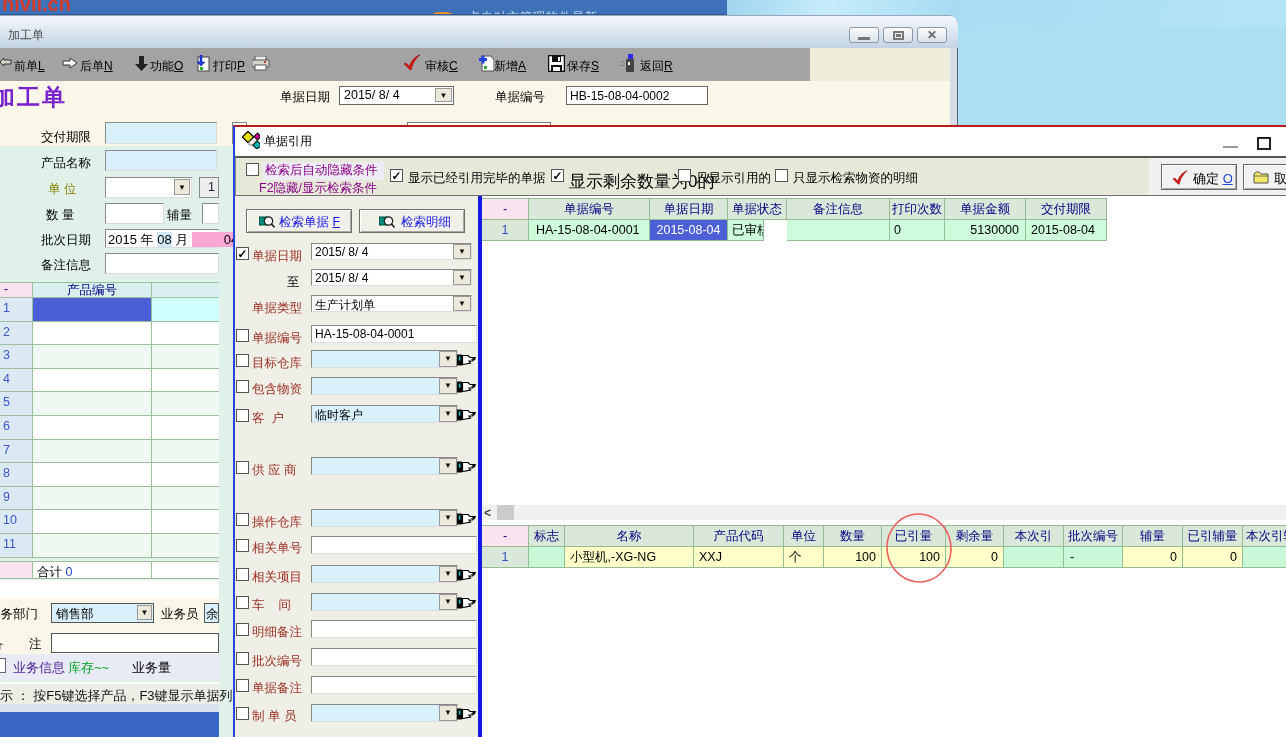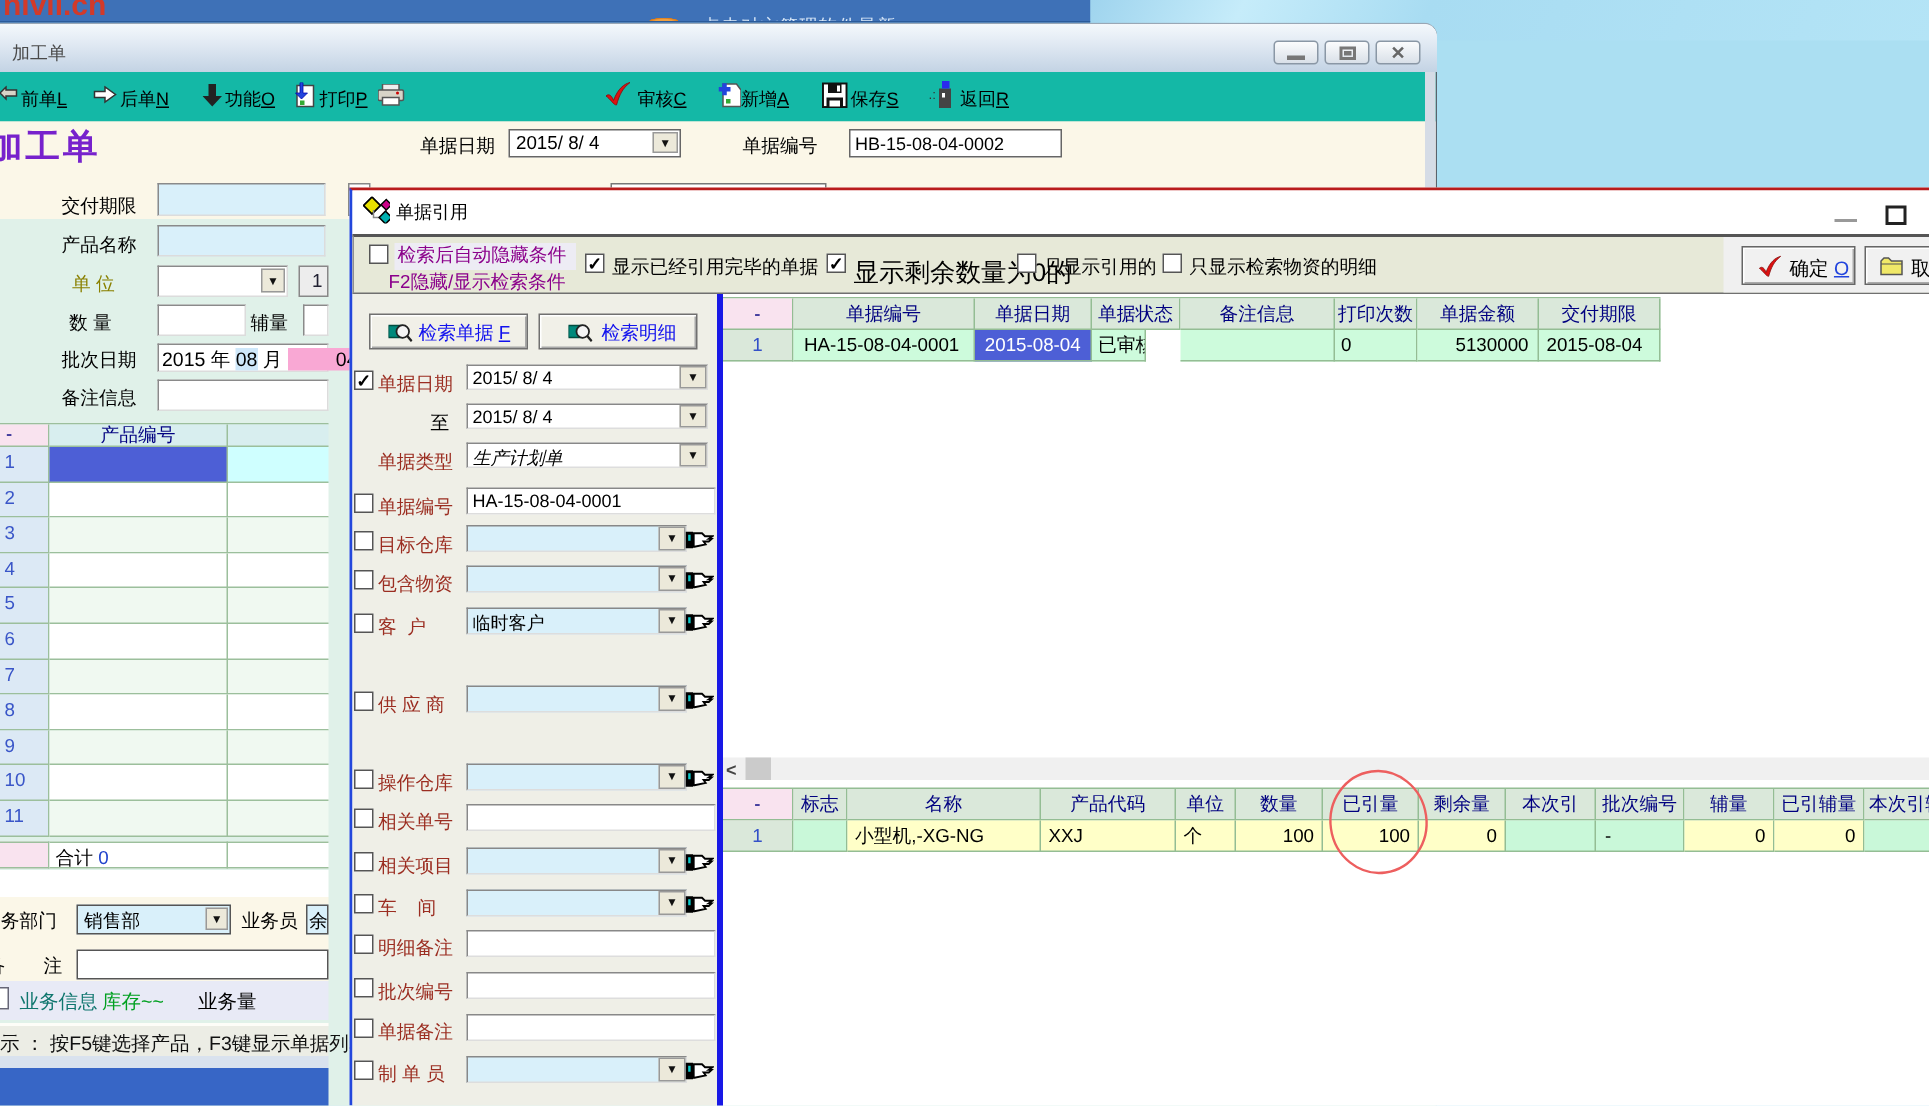--- a/index.html
+++ b/index.html
@@ -41,21 +41,21 @@
     <div class="capbtn" style="left:849px;top:11px;">
         <span class="ab" style="left:8px;top:9px;width:12px;height:3px;background:#777;"></span>
       </div>
     <div class="capbtn" style="left:883px;top:11px;">
         <span class="ab" style="left:9px;top:3px;width:11px;height:9px;border:2px solid #777;"></span>
         <span class="ab" style="left:12px;top:6px;width:5px;height:3px;background:#777;"></span>
       </div>
     <div class="capbtn" style="left:917px;top:11px;font-size:12px;color:#666;font-weight:bold;text-align:center;line-height:14px;">✕</div>
   </div>
 
-  <div class="ab" style="left:0;top:32px;width:957px;height:33px;background:#14b8a6;">
+  <div class="ab" style="left:0;top:32px;width:810px;height:33px;background:#a3a3a3;">
     <svg class="ab" style="left:0;top:9px;" width="12" height="14" viewBox="0 0 12 14">
         <path d="M11 3 L4 3 L4 1 L0 5 L4 9 L4 7 L11 7 Z" fill="#d8d4c8" stroke="#333" stroke-width="1"></path>
       </svg>
     <div class="tbi" style="left:14px;top:10px;">前单<u>L</u></div>
     <svg class="ab" style="left:62px;top:9px;" width="16" height="14" viewBox="0 0 16 14">
         <path d="M1 4 L8 4 L8 1 L15 6 L8 11 L8 8 L1 8 Z" fill="#fff" stroke="#333" stroke-width="1"></path>
       </svg>
     <div class="tbi" style="left:80px;top:10px;">后单<u>N</u></div>
     <svg class="ab" style="left:135px;top:8px;" width="13" height="16" viewBox="0 0 13 16">
         <path d="M4 0 L9 0 L9 8 L13 8 L6.5 15 L0 8 L4 8 Z" fill="#222"></path>
@@ -186,21 +186,21 @@
     </div>
     <div class="lbl" style="left:161px;top:460px;">业务员</div>
     <div class="inp inb" style="left:204px;top:457px;width:15px;height:20px;border-color:#555;">
         <div class="ab" style="left:1px;top:2px;font-size:12.5px;">余</div>
       </div>
     <div class="lbl" style="left:-9px;top:490px;">备</div>
     <div class="lbl" style="left:29px;top:490px;">注</div>
     <div class="inp" style="left:51px;top:487px;width:168px;height:20px;border-color:#555;"></div>
     <div class="ab" style="left:0;top:508px;width:219px;height:26px;background:#E8EAF6;">
       <div class="ab" style="left:-3px;top:4px;width:9px;height:15px;background:#fff;border:1px solid #667;"></div>
-      <div class="ab" style="left:13px;top:5px;font-size:13px;color:#0f766e;">业务信息</div>
+      <div class="ab" style="left:13px;top:5px;font-size:13px;color:#4c1d95;">业务信息</div>
       <div class="ab" style="left:68px;top:5px;font-size:13px;color:#00A020;">库存~~</div>
       <div class="ab" style="left:132px;top:5px;font-size:13px;color:#000;">业务量</div>
     </div>
     <div class="ab" style="left:0;top:536px;width:219px;height:22px;background:#ECEDE5;border-top:2px solid #fdfdf8;">
       <div class="ab" style="left:-13px;top:3px;font-size:13px;color:#111;white-space:nowrap;">提示 ： 按F5键选择产品，F3键显示单据列表</div>
     </div>
     <div class="ab" style="left:0;top:558px;width:219px;height:8px;background:#D9E2EE;"></div>
     <div class="ab" style="left:0;top:566px;width:219px;height:26px;background:#3766C6;"></div>
   </div>
 
@@ -272,21 +272,21 @@
         <div class="ab" style="left:3px;top:1px;font-size:12px;">2015/ 8/ 4</div>
         <div class="ar">▼</div>
       </div>
     <div class="mar" style="left:52px;top:78px;color:#000;">至</div>
     <div class="wcmb" style="left:76px;top:73px;width:161px;">
         <div class="ab" style="left:3px;top:1px;font-size:12px;">2015/ 8/ 4</div>
         <div class="ar">▼</div>
       </div>
     <div class="mar" style="left:17px;top:104px;">单据类型</div>
     <div class="wcmb" style="left:76px;top:99px;width:161px;">
-        <div class="ab" style="left:3px;top:1px;font-size:12px;font-style:italic;">生产计划单</div>
+        <div class="ab" style="left:3px;top:1px;font-size:12px;">生产计划单</div>
         <div class="ar">▼</div>
       </div>
     <div class="cb" style="left:1px;top:133px;"></div>
     <div class="mar" style="left:17px;top:134px;">单据编号</div>
     <div class="dtx" style="left:76px;top:129px;width:166px;">HA-15-08-04-0001</div>
     <div class="cb" style="left:1px;top:158px;"></div>
     <div class="mar" style="left:17px;top:159px;">目标仓库</div>
     <div class="dcmb" style="left:76px;top:154px;width:147px;">
         <div class="ar">▼</div>
       </div>

